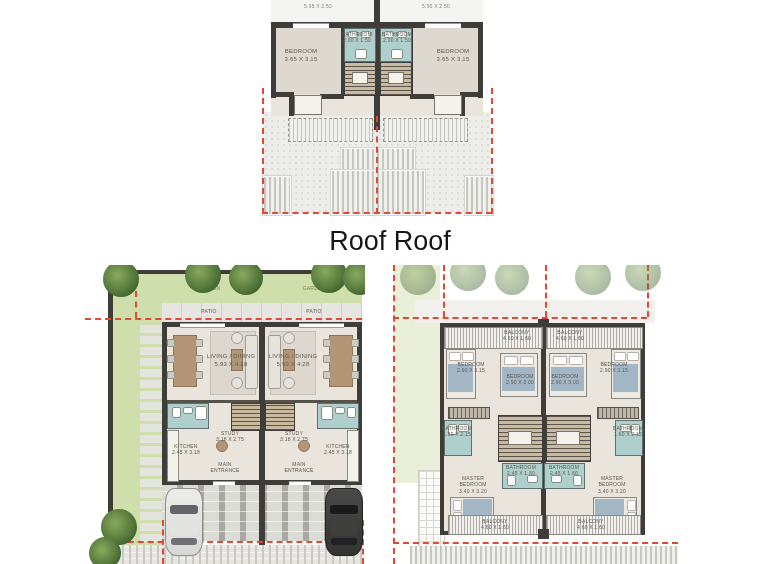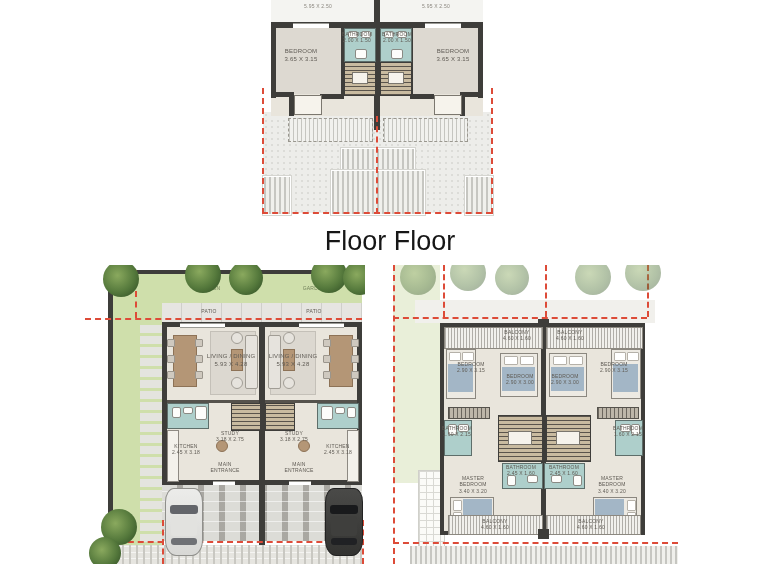--- a/index.html
+++ b/index.html
@@ -144,21 +144,21 @@
   <div class="lbl tiny" style="left:144px;top:31px">
     <span class="nm">BATHROOM</span>
       <span class="dm">2.00 X 1.50</span>
     </div>
   <div class="rv" style="left:9px;top:88px;height:126px"></div>
   <div class="rv" style="left:238px;top:88px;height:126px"></div>
   <div class="rv" style="left:123px;top:116px;height:98px"></div>
   <div class="rh" style="left:9px;top:212px;width:230px"></div>
 </div>
 
-<div class="title">Floor Floor</div>
+<div class="title">Roof Roof</div>
 
 <div class="plan" style="left:85px;top:265px;width:280px;height:299px">
   <div class="green" style="left:23px;top:5px;width:54px;height:294px"></div>
   <div class="green" style="left:23px;top:5px;width:254px;height:52px"></div>
   <div class="path" style="left:55px;top:57px;width:22px;height:242px"></div>
   <div class="wall" style="left:23px;top:5px;width:5px;height:294px"></div>
   <div class="wall" style="left:23px;top:5px;width:254px;height:4px"></div>
   <div class="patio-strip" style="left:77px;top:38px;width:200px;height:19px"></div>
   <div class="lbl tiny grn" style="left:124px;top:20px"><span>GARDEN</span></div>
   <div class="lbl tiny grn" style="left:229px;top:20px"><span>GARDEN</span></div>

